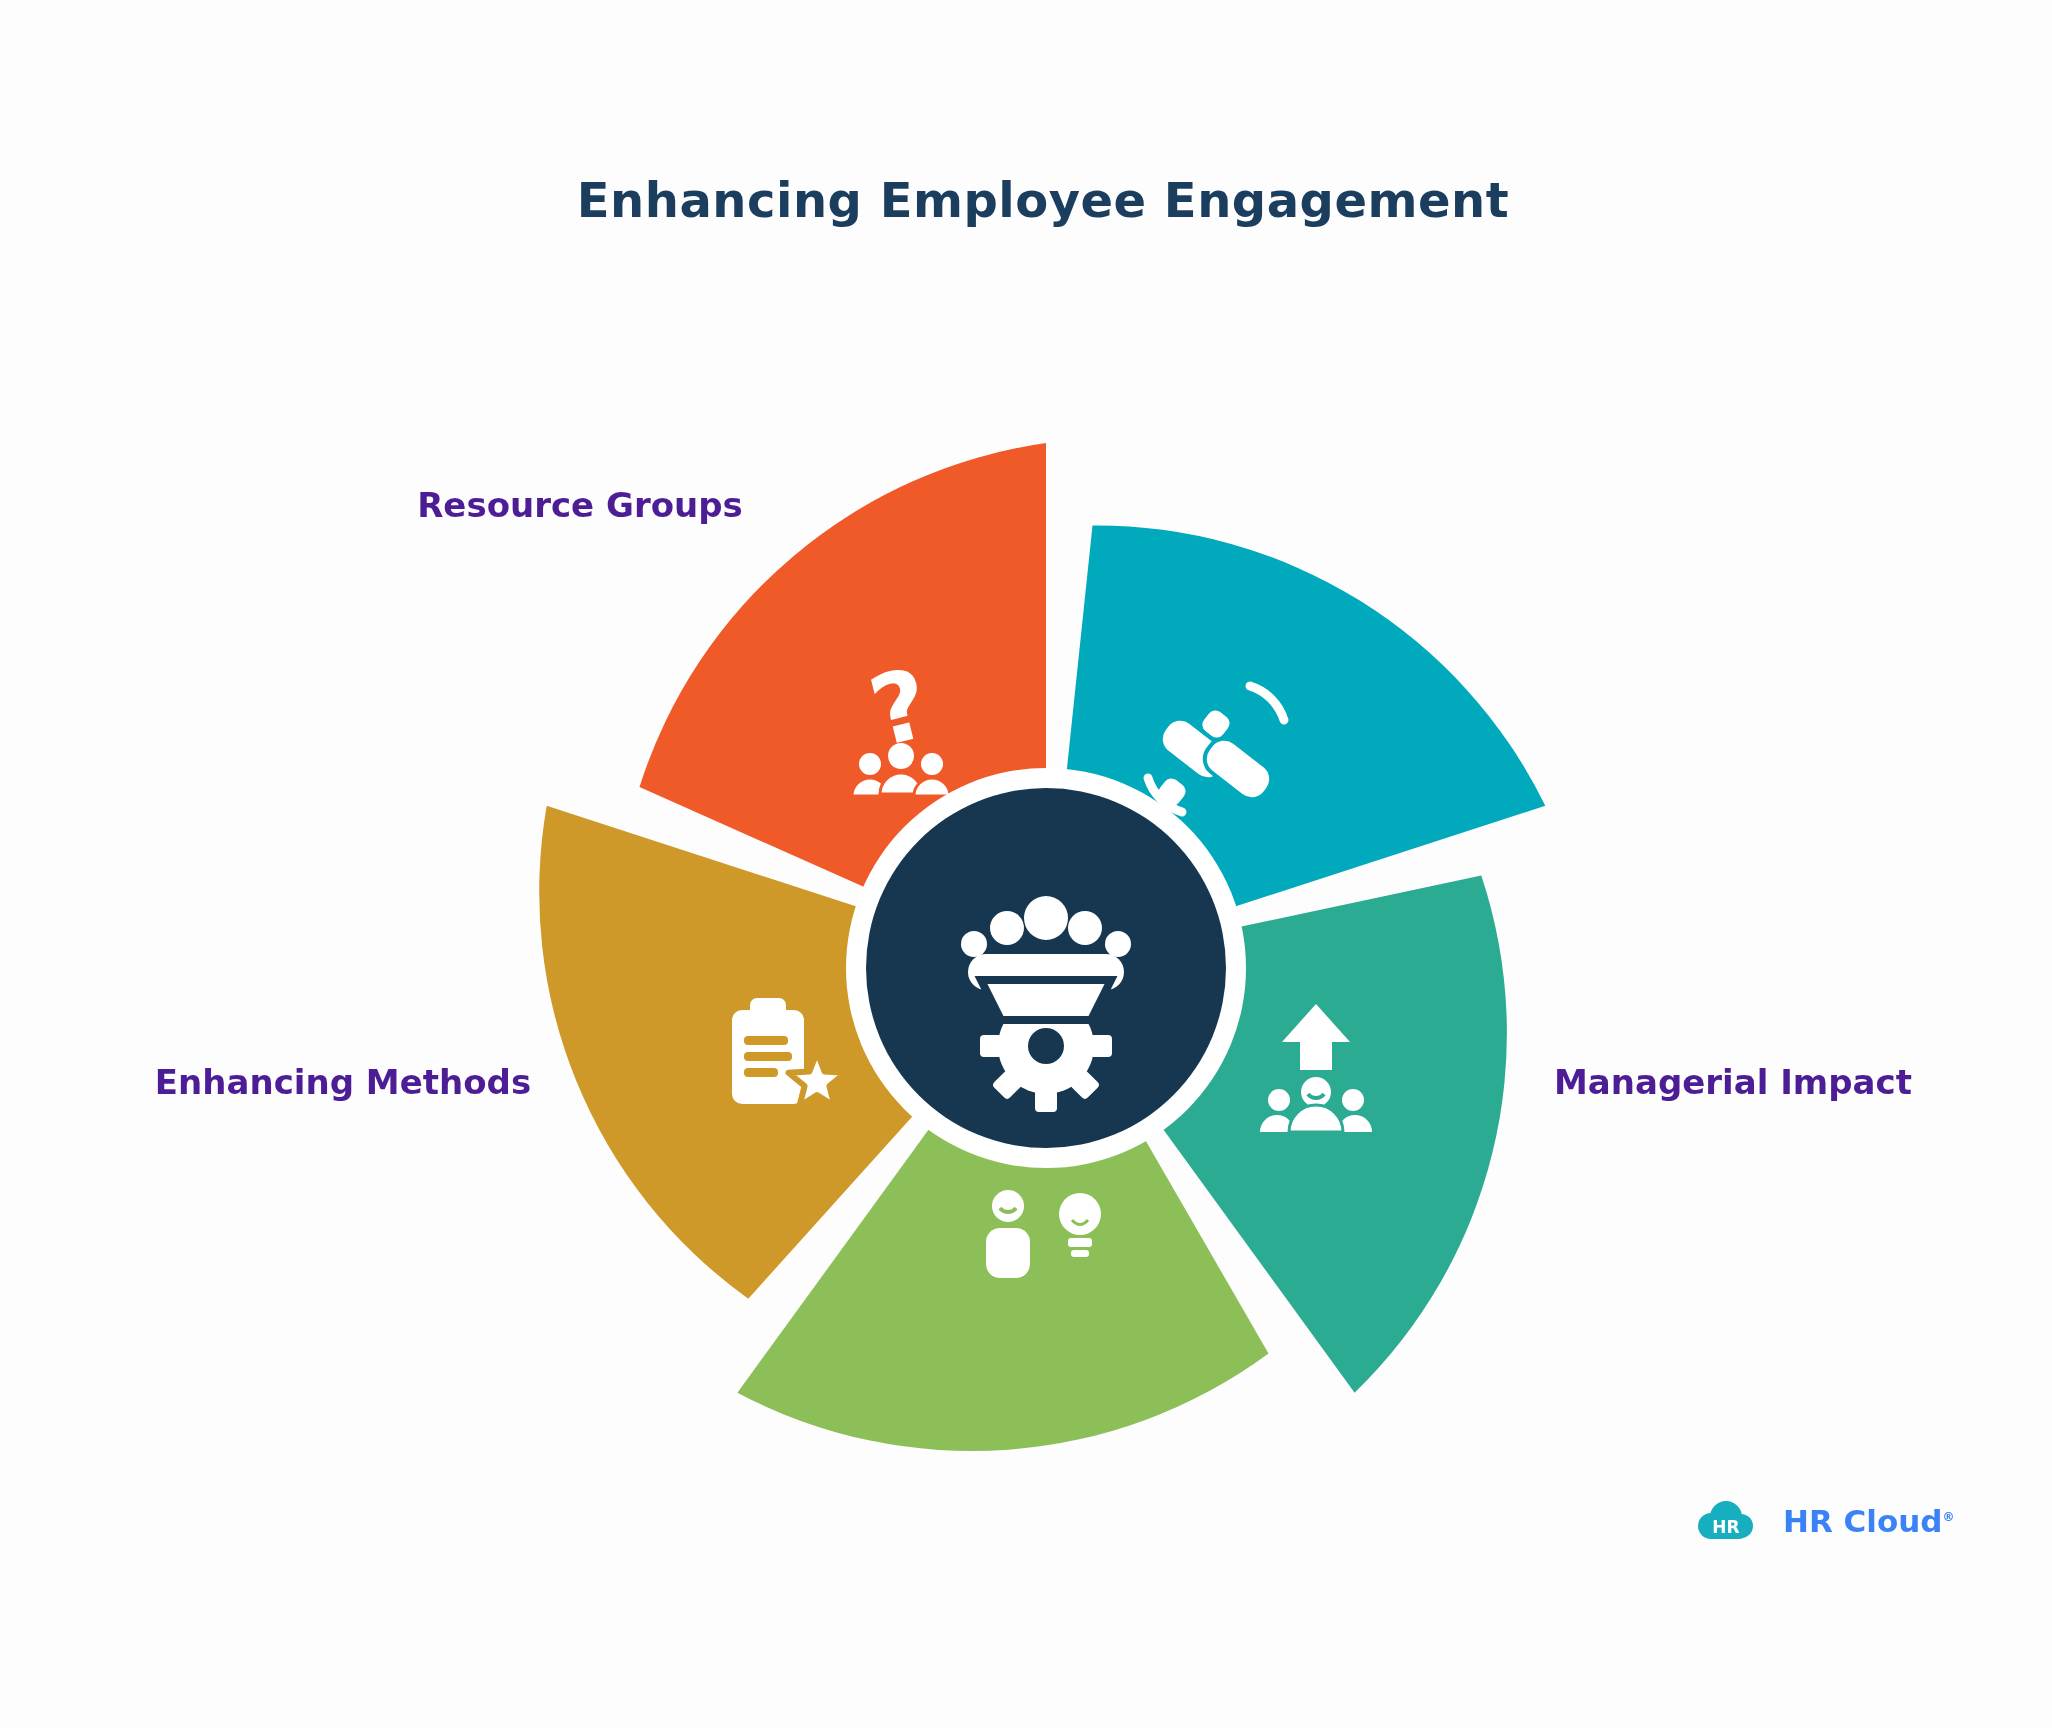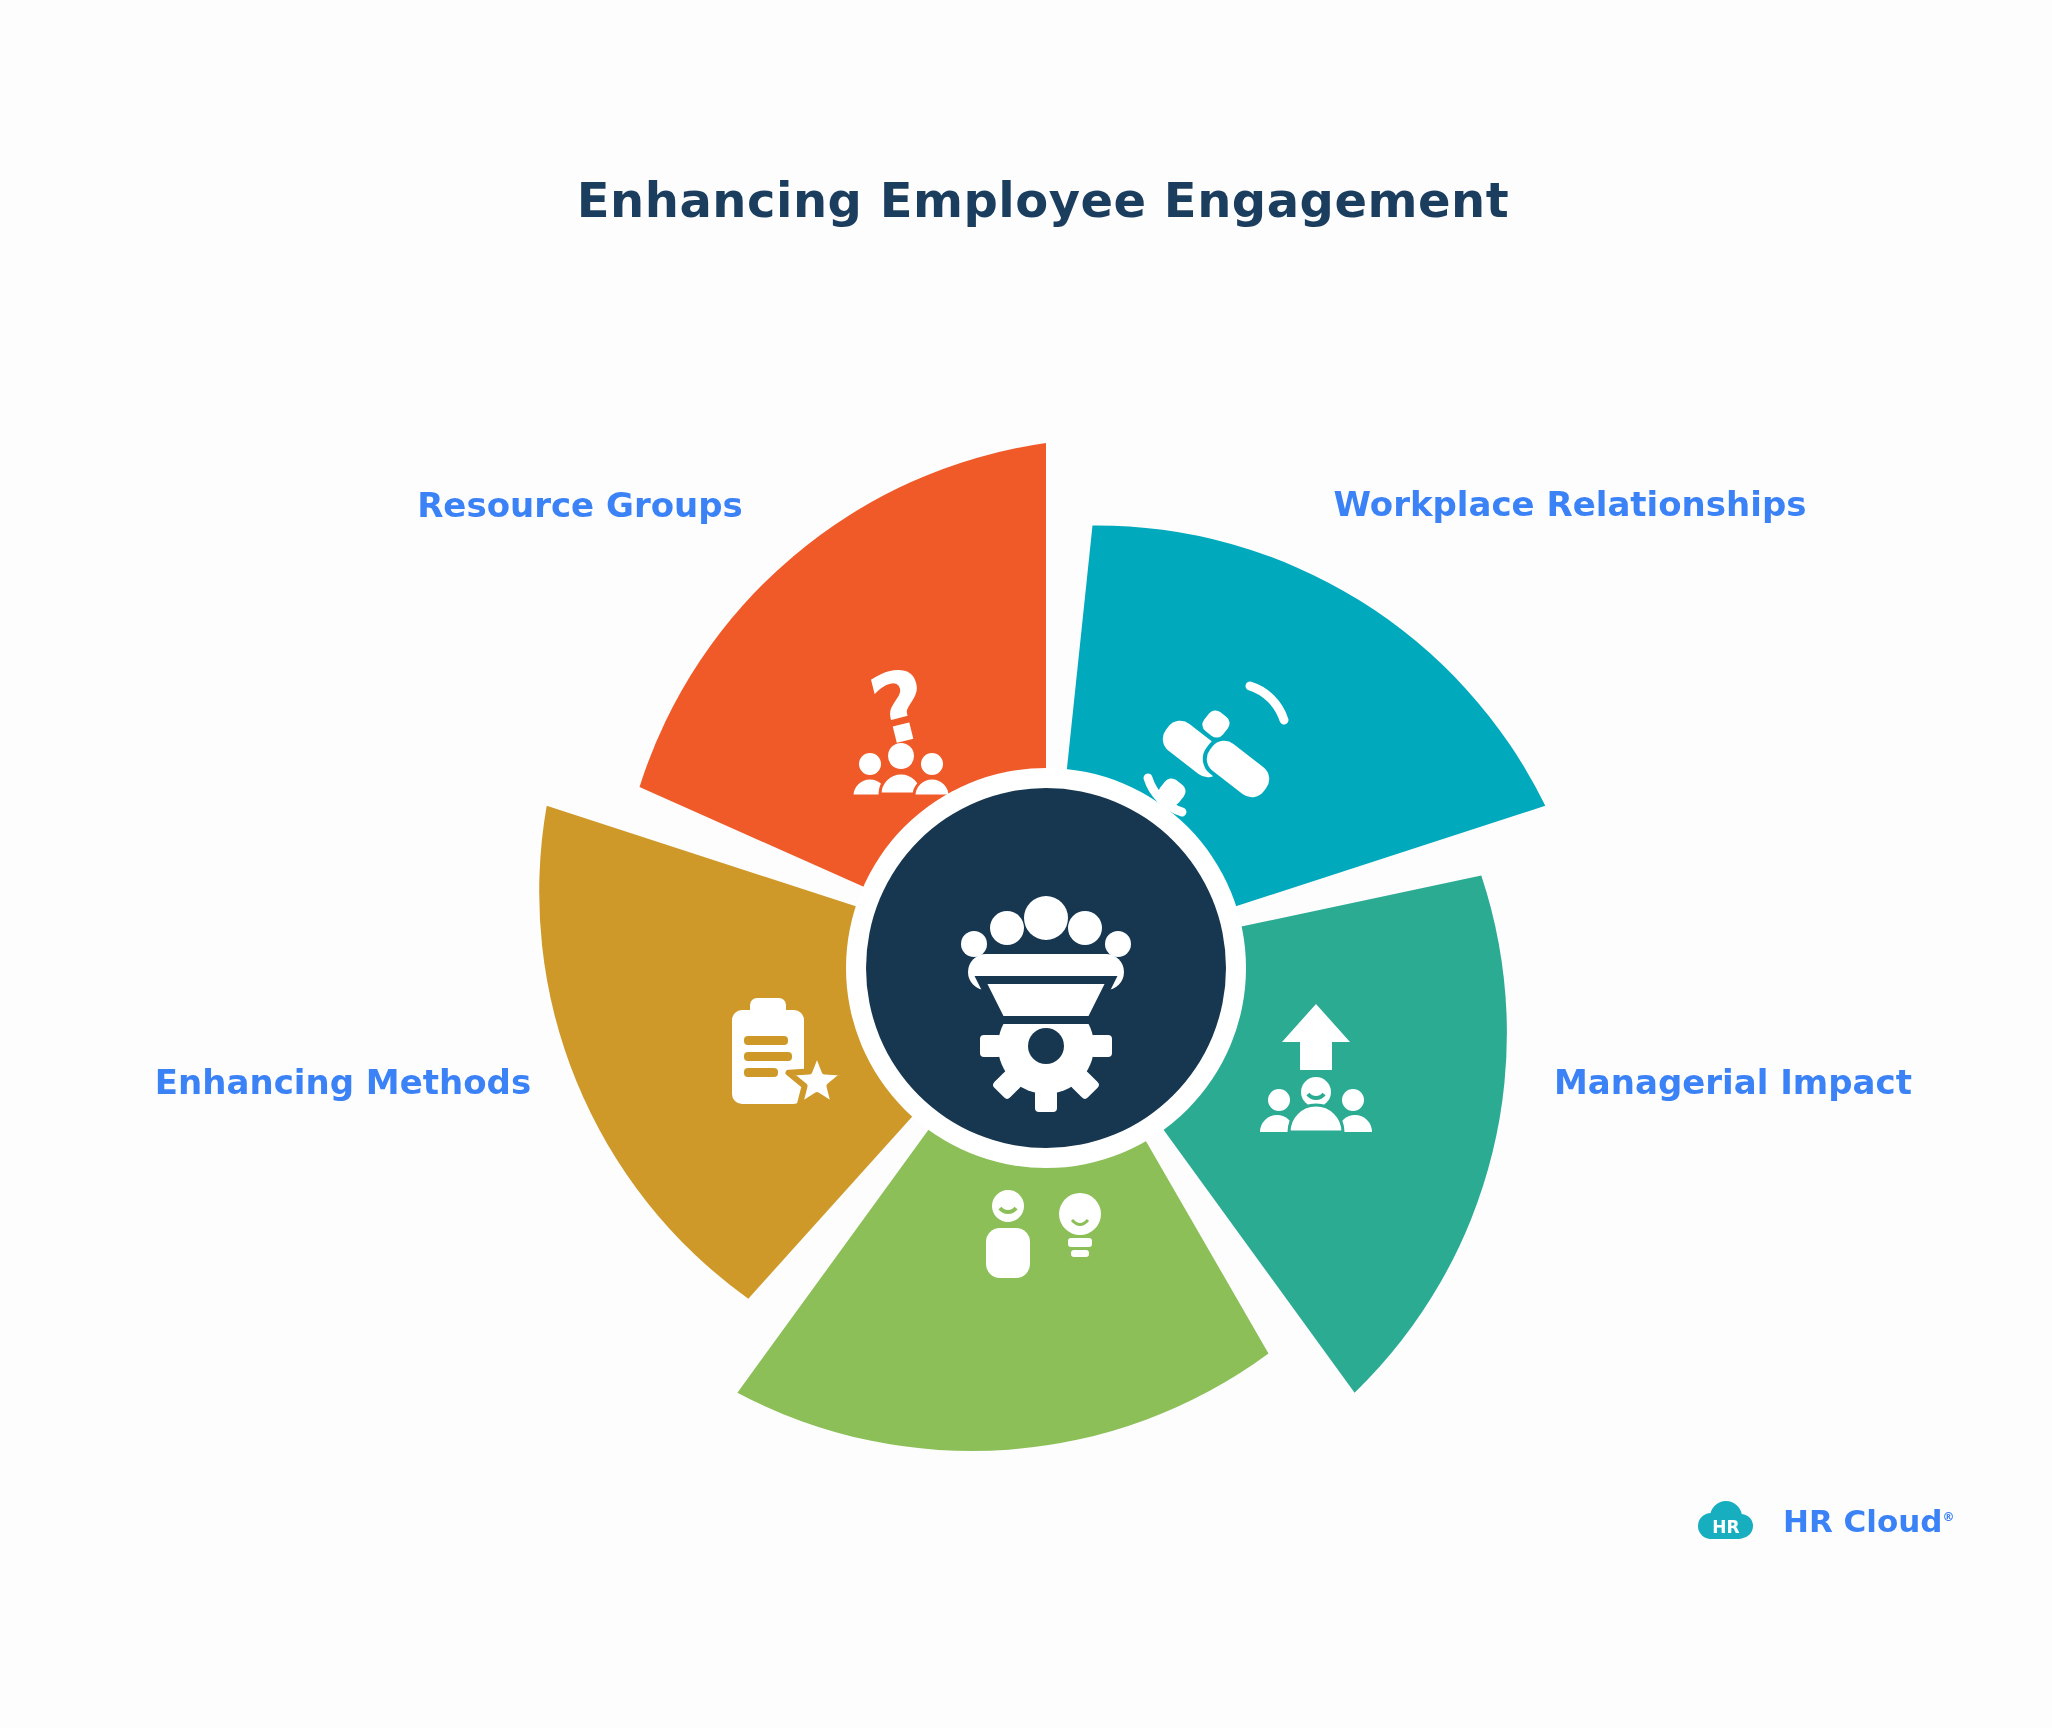--- a/index.html
+++ b/index.html
@@ -6,21 +6,21 @@
   .canvas{
     position:relative;width:2052px;height:1728px;overflow:hidden;
     background:#fdfdfe;font-family:"DejaVu Sans","Liberation Sans",sans-serif;
   }
   .title{
     position:absolute;left:1043px;top:172px;transform:translateX(-50%);
     font-size:48px;font-weight:bold;color:#1c3e5e;white-space:nowrap;letter-spacing:.5px;
   }
   .seg-label{
     position:absolute;transform:translate(-50%,-50%);
-    font-size:34px;font-weight:bold;color:#3b82f6;white-space:nowrap;
+    font-size:34px;font-weight:bold;color:#4c1d95;white-space:nowrap;
   }
   .label-resource{left:580px;top:505px;}
   .label-workplace{left:1570px;top:504px;}
   .label-managerial{left:1733px;top:1082px;}
   .label-individual{left:1042px;top:1548px;}
   .label-evaluation{left:343px;top:1082px;}
   .wheel{position:absolute;left:446px;top:368px;width:1200px;height:1200px;}
   .logo{
     position:absolute;left:1693px;top:1498px;
     display:flex;align-items:center;gap:24px;
@@ -29,21 +29,20 @@
   .logo-word sup{font-size:12px;}
 </style>
 </head>
 <body>
 
 <div class="canvas">
 
   <div class="title">Enhancing Employee Engagement</div>
 
   <div class="seg-label label-resource">Resource Groups</div>
-  <div class="seg-label label-workplace">Workplace Relationships</div>
   <div class="seg-label label-managerial">Managerial Impact</div>
   <div class="seg-label label-evaluation">Enhancing Methods</div>
 
   <svg class="wheel" viewBox="0 0 1200 1200">
 
     <path d="M 600 600 L 193.5 419 A 500 500 0 0 1 600 75 Z" fill="#F05A28"></path>
     <path d="M 600 600 L 646.5 157.4 A 500 500 0 0 1 1099.3 437.8 Z" fill="#00A9BC"></path>
     <path d="M 600 600 L 1035.3 507.5 A 500 500 0 0 1 908.6 1024.7 Z" fill="#2CAB93"></path>
     <path d="M 600 600 L 822.5 985.4 A 500 500 0 0 1 291.4 1024.7 Z" fill="#8CBF58"></path>
     <path d="M 600 600 L 302.3 930.7 A 500 500 0 0 1 100.7 437.8 Z" fill="#CE9928"></path>

